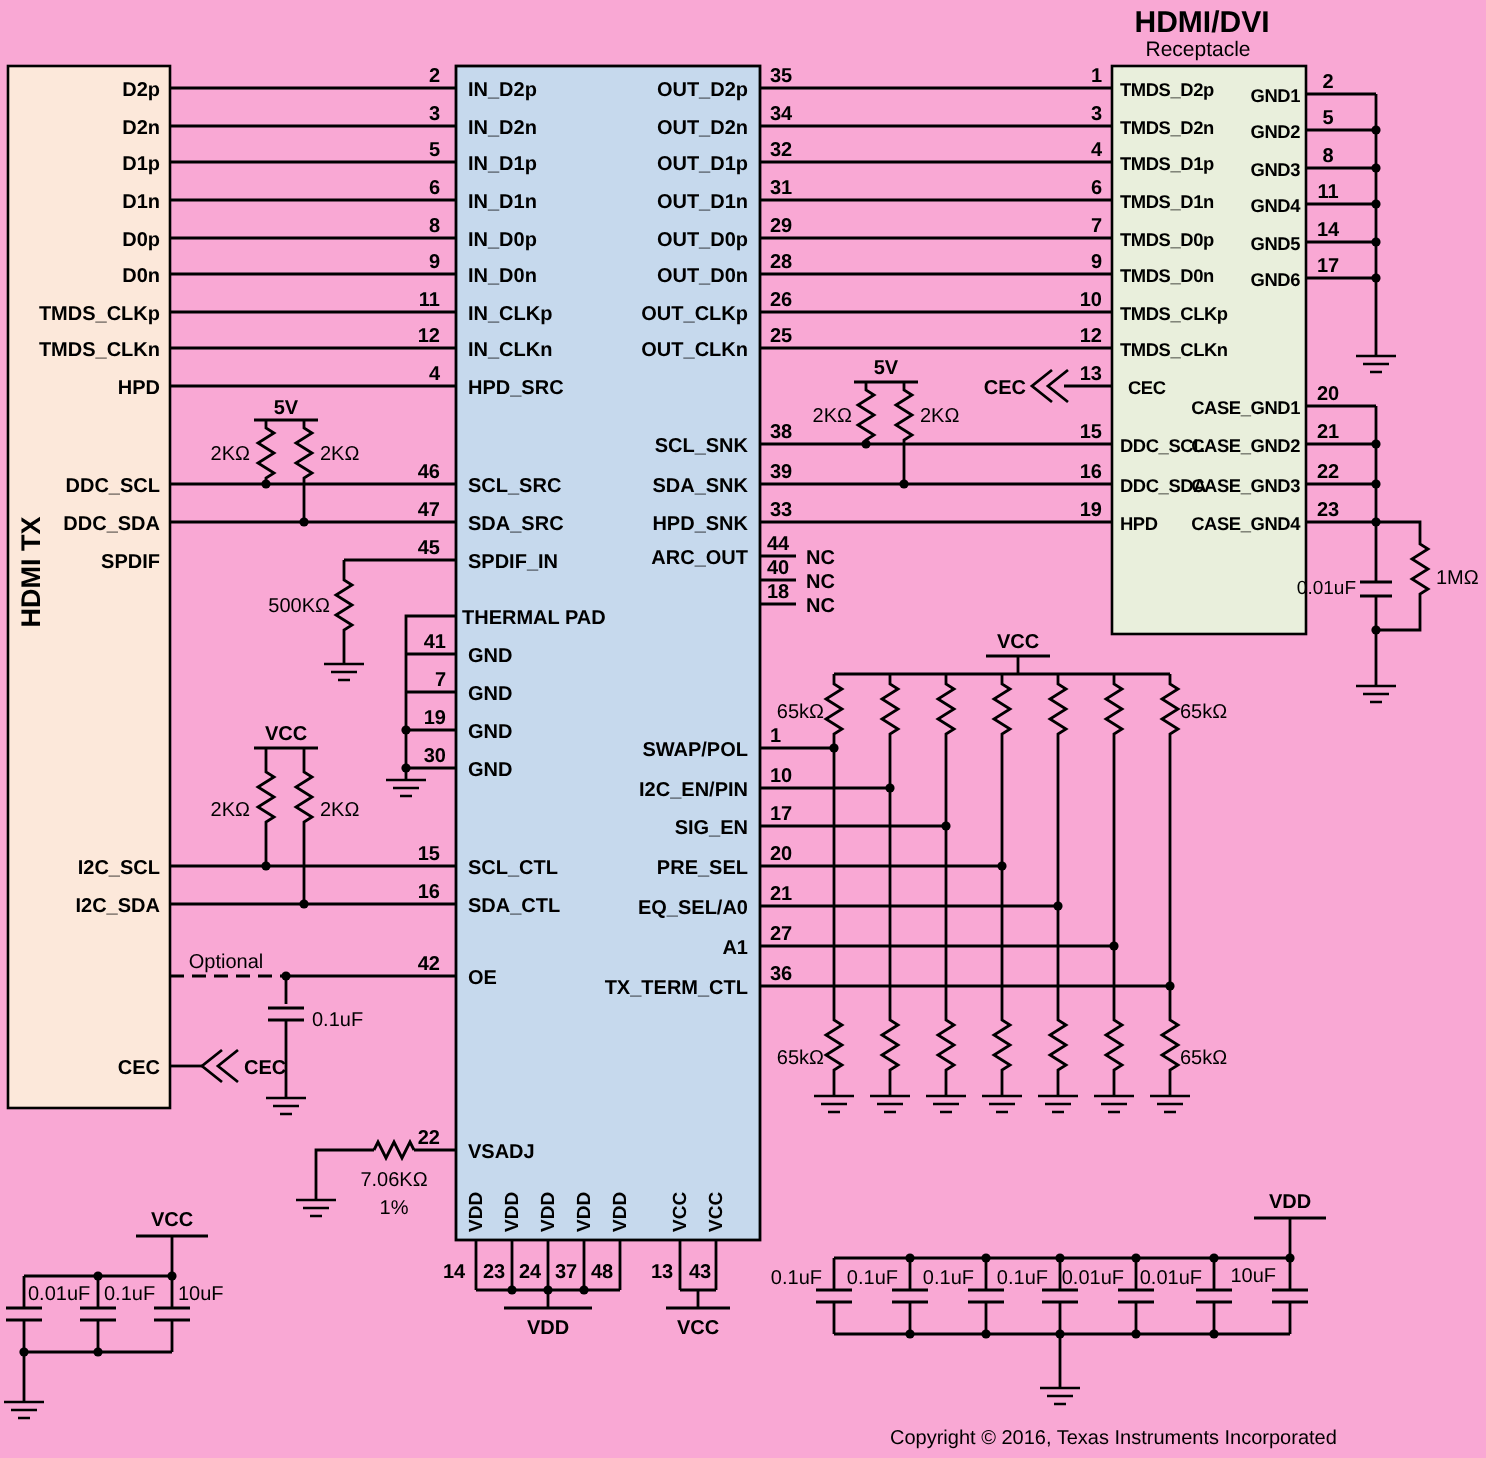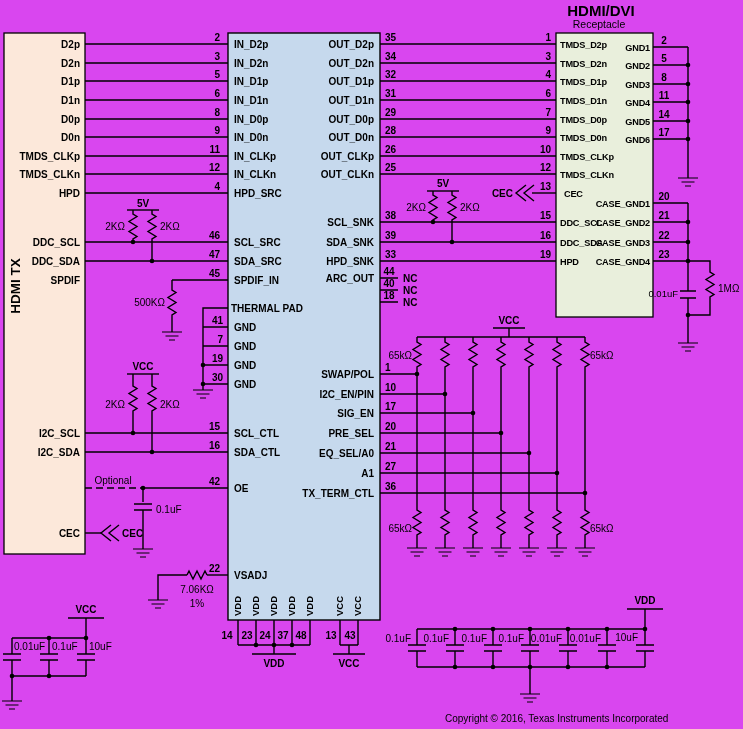--- a/index.html
+++ b/index.html
@@ -1,16 +1,16 @@
 <!DOCTYPE html>
 <html><head>
 <meta charset="utf-8">
 <style>
   html,body{margin:0;padding:0;background:#fff;}
-  .canvas{position:relative;width:743px;height:729px;background:#d946ef;overflow:hidden;}
+  .canvas{position:relative;width:743px;height:729px;background:#f9a8d4;overflow:hidden;}
   svg{display:block;}
   svg text{fill:#000;font-family:"Liberation Sans",sans-serif;}
   .w{stroke:#000;stroke-width:1.4;fill:none;stroke-linejoin:miter;}
   .thin{stroke-width:1.2;}
   .dash{stroke-dasharray:7 4;}
   .lbl{font-size:10px;font-weight:bold;}
   .glbl{font-size:9.2px;font-weight:bold;letter-spacing:-0.2px;}
   .num{font-size:10px;font-weight:bold;}
   .val{font-size:10px;}
   .val2{font-size:9.5px;}

